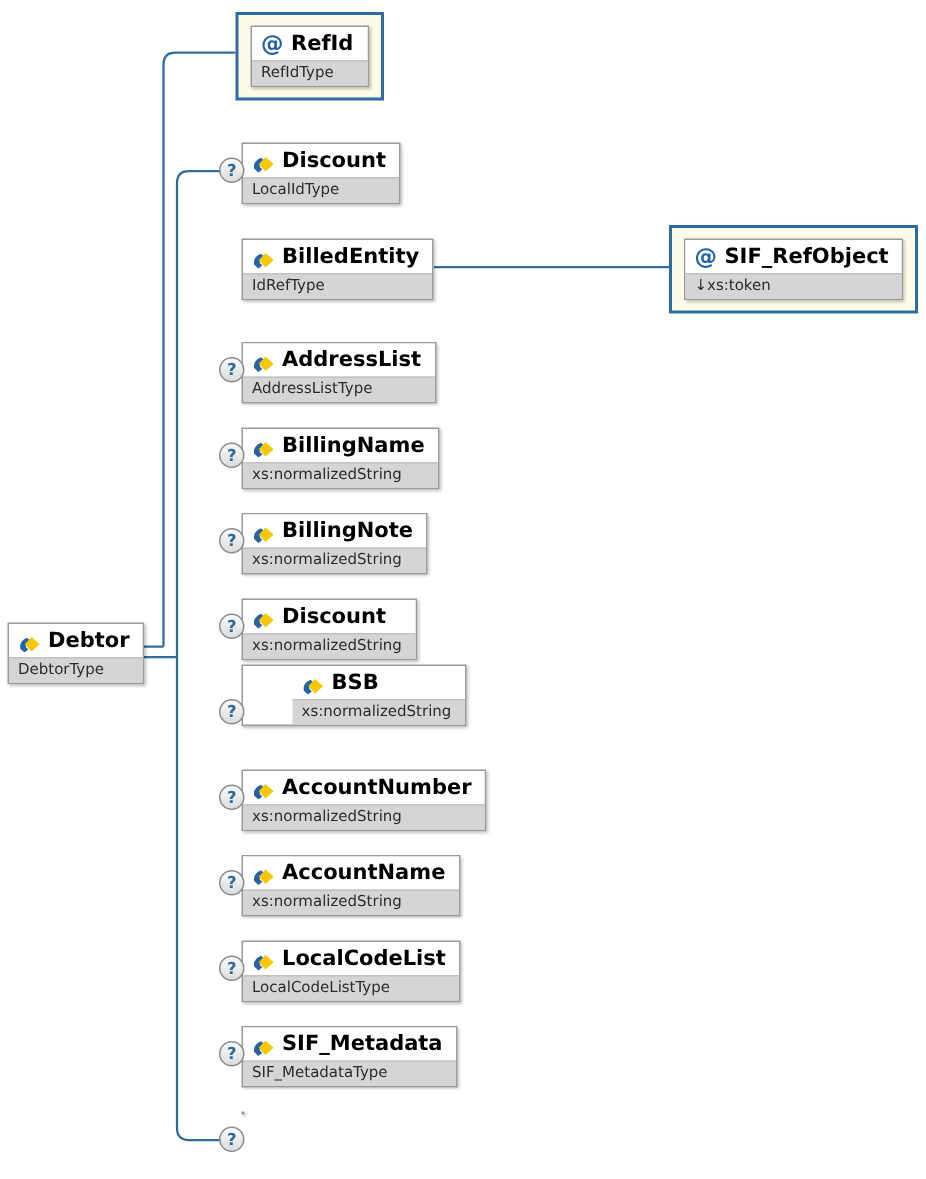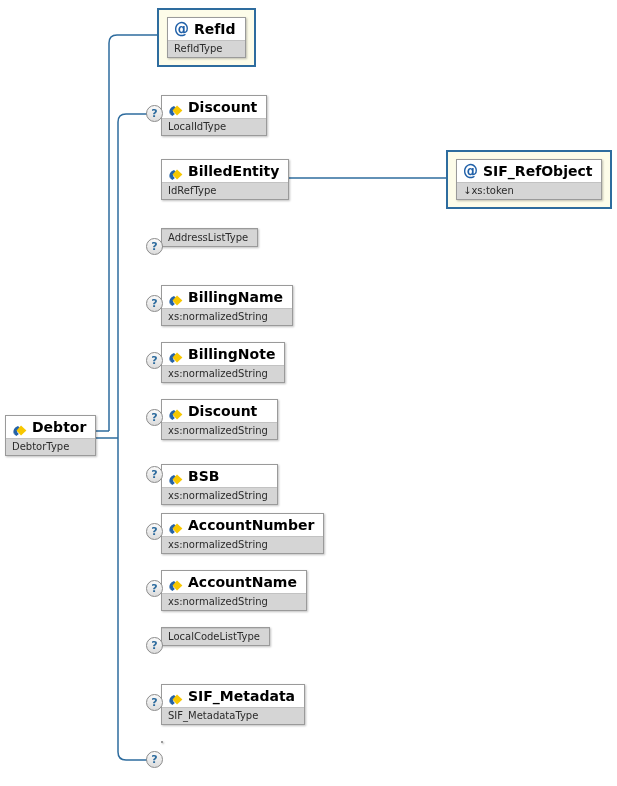--- a/index.html
+++ b/index.html
@@ -95,20 +95,28 @@
               <path d="M1.5 8.6 Q0.4 3.4 6 1.1 L8.4 3.3 Q4.4 4.6 5.3 8.8 Z" fill="#2563a8"></path>
               <path d="M9 0.6 L14.4 5.5 L9 10.4 L4.5 5.5 Z" fill="#f7c700"></path>
               <path d="M4.3 6.6 L6.9 8.9 L4.3 11 L1.9 8.9 Z" fill="#2563a8"></path>
             </svg></span>
           <span>BilledEntity</span>
         </div>
         <div class="type">IdRefType</div>
       </div>
       <div class="q" style="left: 146px; top: 238px;">?</div>
       <div class="node" style="left: 161px; top: 228px;">
+        <div class="title">
+          <span class="eicon"><svg width="15" height="11" viewBox="0 0 15 11">
+              <path d="M1.5 8.6 Q0.4 3.4 6 1.1 L8.4 3.3 Q4.4 4.6 5.3 8.8 Z" fill="#2563a8"></path>
+              <path d="M9 0.6 L14.4 5.5 L9 10.4 L4.5 5.5 Z" fill="#f7c700"></path>
+              <path d="M4.3 6.6 L6.9 8.9 L4.3 11 L1.9 8.9 Z" fill="#2563a8"></path>
+            </svg></span>
+          <span>AddressList</span>
+        </div>
         <div class="type">AddressListType</div>
       </div>
       <div class="q" style="left: 146px; top: 295px;">?</div>
       <div class="node" style="left: 161px; top: 285px;">
         <div class="title">
           <span class="eicon"><svg width="15" height="11" viewBox="0 0 15 11">
               <path d="M1.5 8.6 Q0.4 3.4 6 1.1 L8.4 3.3 Q4.4 4.6 5.3 8.8 Z" fill="#2563a8"></path>
               <path d="M9 0.6 L14.4 5.5 L9 10.4 L4.5 5.5 Z" fill="#f7c700"></path>
               <path d="M4.3 6.6 L6.9 8.9 L4.3 11 L1.9 8.9 Z" fill="#2563a8"></path>
             </svg></span>
@@ -134,21 +142,21 @@
           <span class="eicon"><svg width="15" height="11" viewBox="0 0 15 11">
               <path d="M1.5 8.6 Q0.4 3.4 6 1.1 L8.4 3.3 Q4.4 4.6 5.3 8.8 Z" fill="#2563a8"></path>
               <path d="M9 0.6 L14.4 5.5 L9 10.4 L4.5 5.5 Z" fill="#f7c700"></path>
               <path d="M4.3 6.6 L6.9 8.9 L4.3 11 L1.9 8.9 Z" fill="#2563a8"></path>
             </svg></span>
           <span>Discount</span>
         </div>
         <div class="type">xs:normalizedString</div>
       </div>
       <div class="q" style="left: 146px; top: 466px;">?</div>
-      <div class="node" style="left: 161px; top: 464px;">
+      <div class="node" style="left: 161px; top: 443px; padding-left: 33px;">
         <div class="title">
           <span class="eicon"><svg width="15" height="11" viewBox="0 0 15 11">
               <path d="M1.5 8.6 Q0.4 3.4 6 1.1 L8.4 3.3 Q4.4 4.6 5.3 8.8 Z" fill="#2563a8"></path>
               <path d="M9 0.6 L14.4 5.5 L9 10.4 L4.5 5.5 Z" fill="#f7c700"></path>
               <path d="M4.3 6.6 L6.9 8.9 L4.3 11 L1.9 8.9 Z" fill="#2563a8"></path>
             </svg></span>
           <span>BSB</span>
         </div>
         <div class="type">xs:normalizedString</div>
       </div>
@@ -171,20 +179,28 @@
               <path d="M1.5 8.6 Q0.4 3.4 6 1.1 L8.4 3.3 Q4.4 4.6 5.3 8.8 Z" fill="#2563a8"></path>
               <path d="M9 0.6 L14.4 5.5 L9 10.4 L4.5 5.5 Z" fill="#f7c700"></path>
               <path d="M4.3 6.6 L6.9 8.9 L4.3 11 L1.9 8.9 Z" fill="#2563a8"></path>
             </svg></span>
           <span>AccountName</span>
         </div>
         <div class="type">xs:normalizedString</div>
       </div>
       <div class="q" style="left: 146px; top: 637px;">?</div>
       <div class="node" style="left: 161px; top: 627px;">
+        <div class="title">
+          <span class="eicon"><svg width="15" height="11" viewBox="0 0 15 11">
+              <path d="M1.5 8.6 Q0.4 3.4 6 1.1 L8.4 3.3 Q4.4 4.6 5.3 8.8 Z" fill="#2563a8"></path>
+              <path d="M9 0.6 L14.4 5.5 L9 10.4 L4.5 5.5 Z" fill="#f7c700"></path>
+              <path d="M4.3 6.6 L6.9 8.9 L4.3 11 L1.9 8.9 Z" fill="#2563a8"></path>
+            </svg></span>
+          <span>LocalCodeList</span>
+        </div>
         <div class="type">LocalCodeListType</div>
       </div>
       <div class="q" style="left: 146px; top: 694px;">?</div>
       <div class="node" style="left: 161px; top: 684px;">
         <div class="title">
           <span class="eicon"><svg width="15" height="11" viewBox="0 0 15 11">
               <path d="M1.5 8.6 Q0.4 3.4 6 1.1 L8.4 3.3 Q4.4 4.6 5.3 8.8 Z" fill="#2563a8"></path>
               <path d="M9 0.6 L14.4 5.5 L9 10.4 L4.5 5.5 Z" fill="#f7c700"></path>
               <path d="M4.3 6.6 L6.9 8.9 L4.3 11 L1.9 8.9 Z" fill="#2563a8"></path>
             </svg></span>

